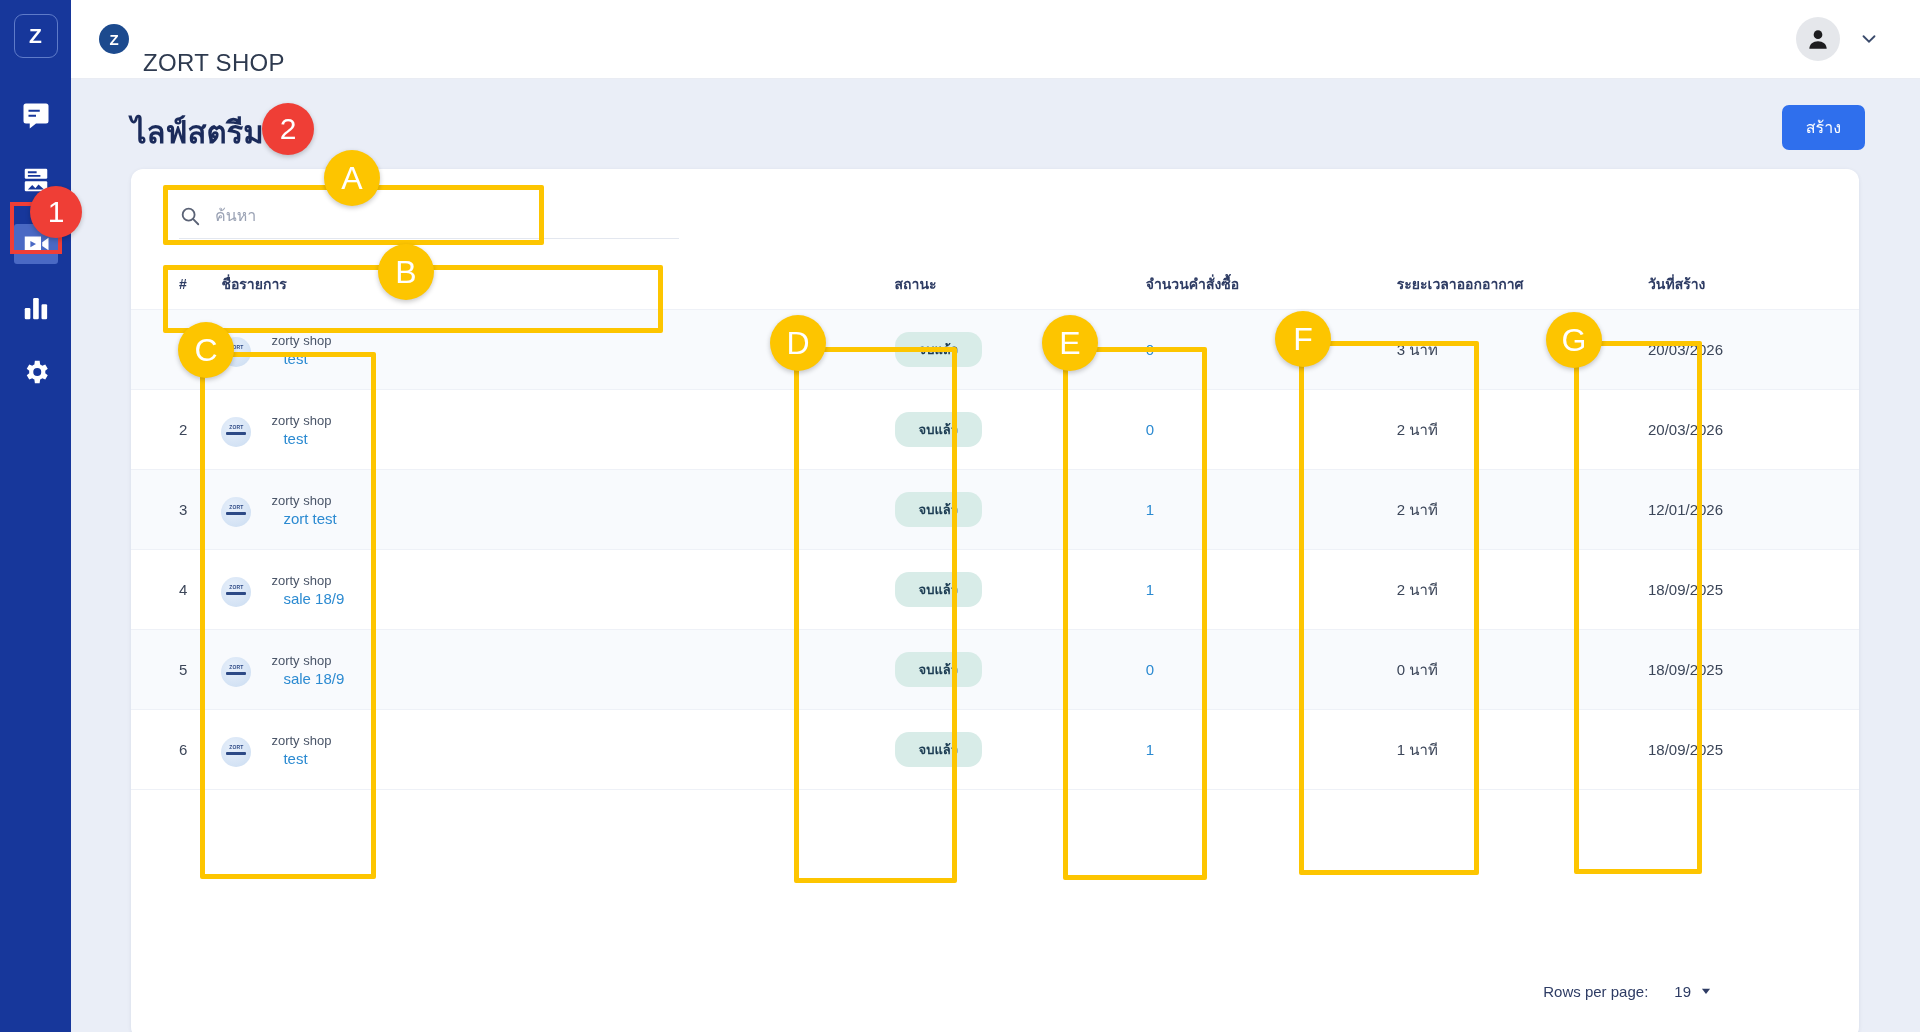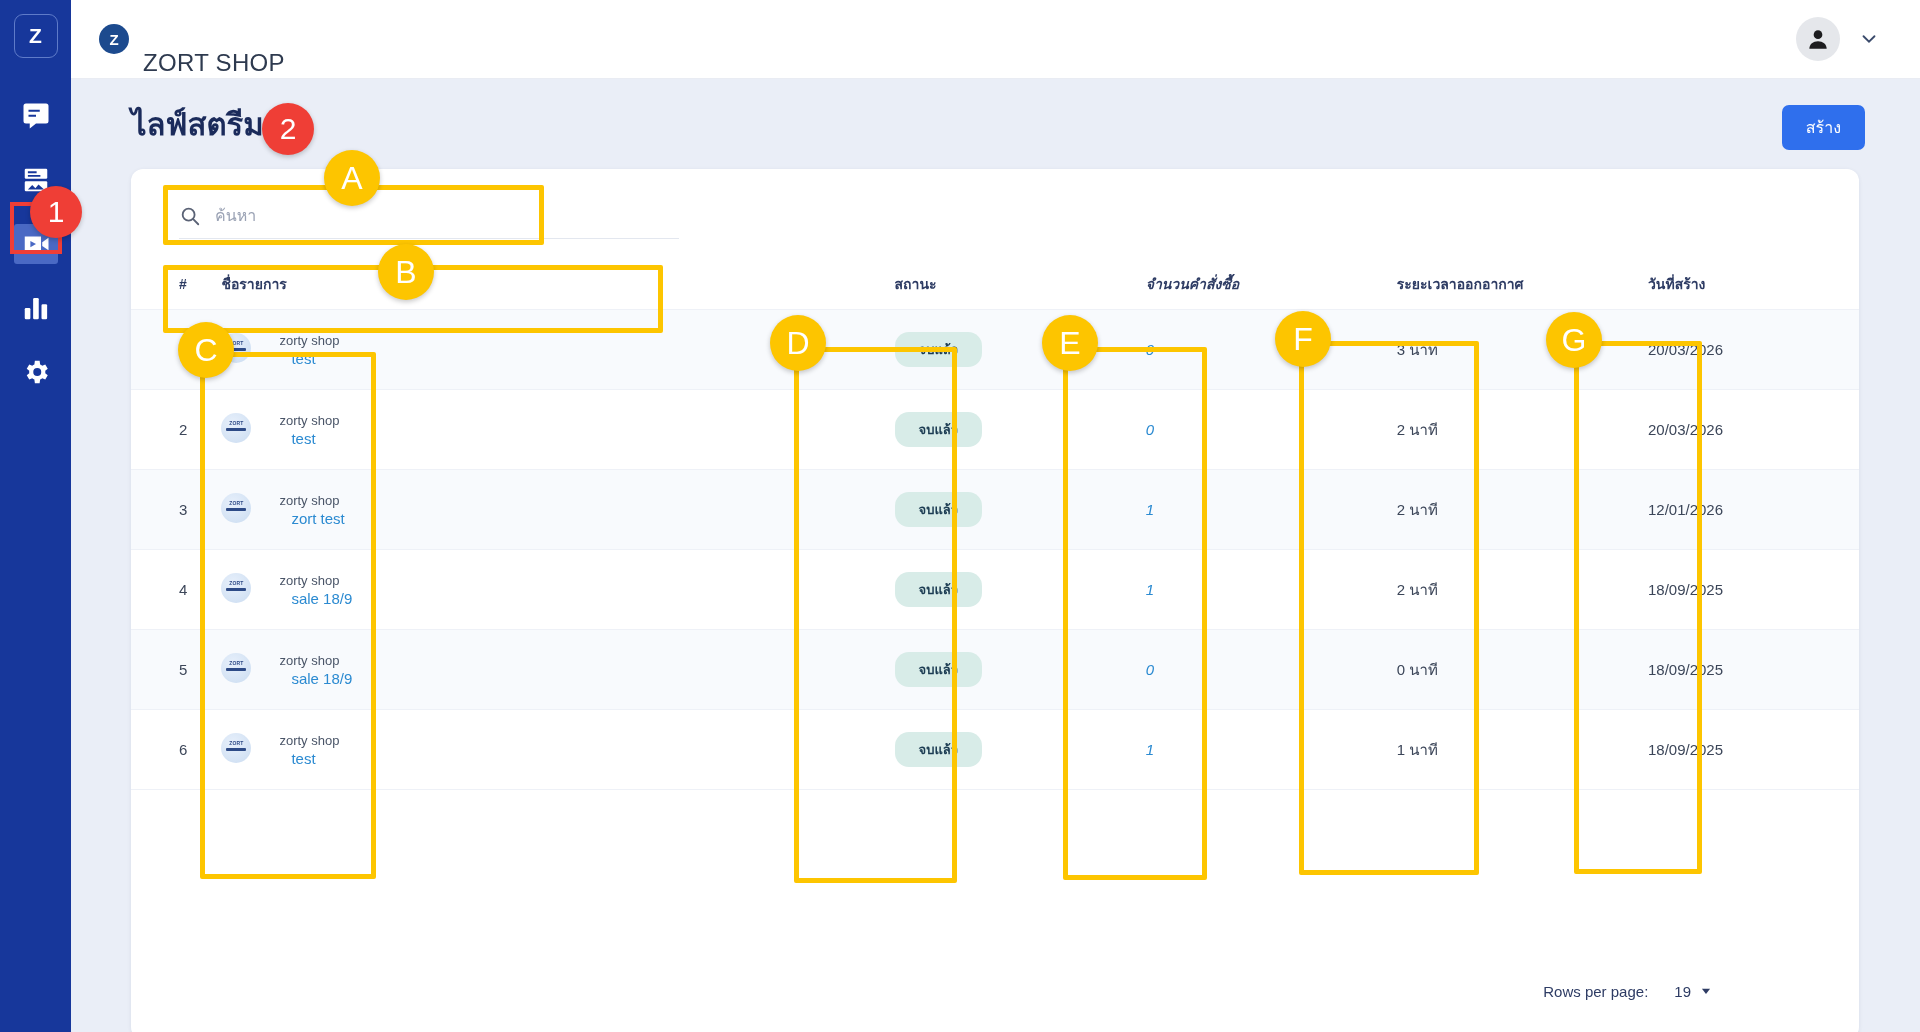--- a/index.html
+++ b/index.html
@@ -59,21 +59,21 @@
   .avatar-circle {
     width: 44px; height: 44px; border-radius: 50%;
     background: #e5e7eb;
     display: flex; align-items: center; justify-content: center;
     cursor: pointer;
   }
   .chev-down { cursor: pointer; }
 
   
   .page { position: absolute; left: 71px; top: 79px; width: 1849px; height: 953px; background: #eaeef7; }
-  .page-head { display: flex; align-items: center; padding: 20px 0 0 60px; position: relative; }
+  .page-head { display: flex; align-items: center; padding: 28px 0 0 60px; position: relative; }
   .page-title { font-size: 31px; font-weight: 700; color: #1b2b5b; }
   .btn-create {
     position: absolute; right: 55px; top: 26px;
     background: #2f6fed; color: #fff;
     border: none; border-radius: 7px;
     padding: 10px 24px;
     font-size: 16px; font-family: inherit; cursor: pointer;
   }
 
   
@@ -107,25 +107,25 @@
     padding: 14px 0 14px 0; background: #ffffff;
     border-bottom: 1px solid #eef1f7;
   }
   tbody tr { height: 80px; }
   tbody tr:nth-child(odd) { background: #f8fafd; }
   tbody td { font-size: 15px; color: #3c4659; border-bottom: 1px solid #eef1f7; vertical-align: middle; }
   .c-idx { width: 90px; padding-left: 48px; }
   .c-name { width: 330px; }
   .c-gap  { width: 340px; }
   .c-status { width: 250px; }
-  .c-orders { width: 250px; font-style: italic; }
+  .c-orders { width: 250px; }
   .c-dur { width: 250px; }
   .c-date { width: 210px; }
 
-  .item-cell { display: flex; align-items: flex-start; gap: 28px; }
+  .item-cell { display: flex; align-items: flex-end; gap: 20px; }
   .thumb {
     width: 30px; height: 30px; border-radius: 50%;
     background: radial-gradient(circle at 40% 35%, #e8f0fb 0%, #d3e2f4 70%, #c6d9ef 100%);
     position: relative; flex: none; overflow: hidden;
   }
   .thumb::before {
     content: ""; position: absolute; left: 5px; right: 5px; top: 15px;
     height: 3px; background: #2d4a86; border-radius: 1px;
   }
   .thumb-txt {

